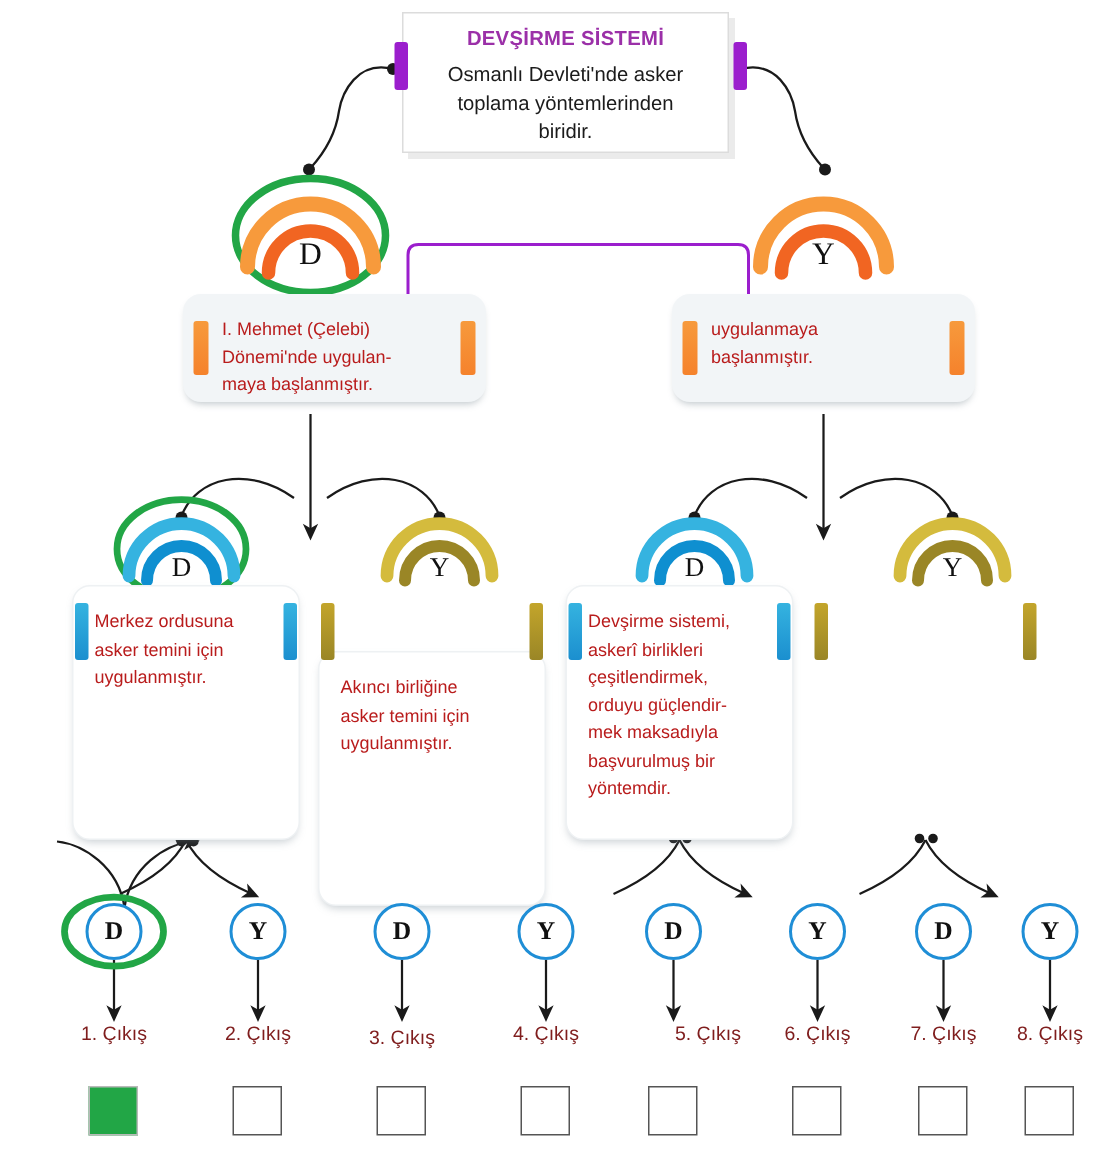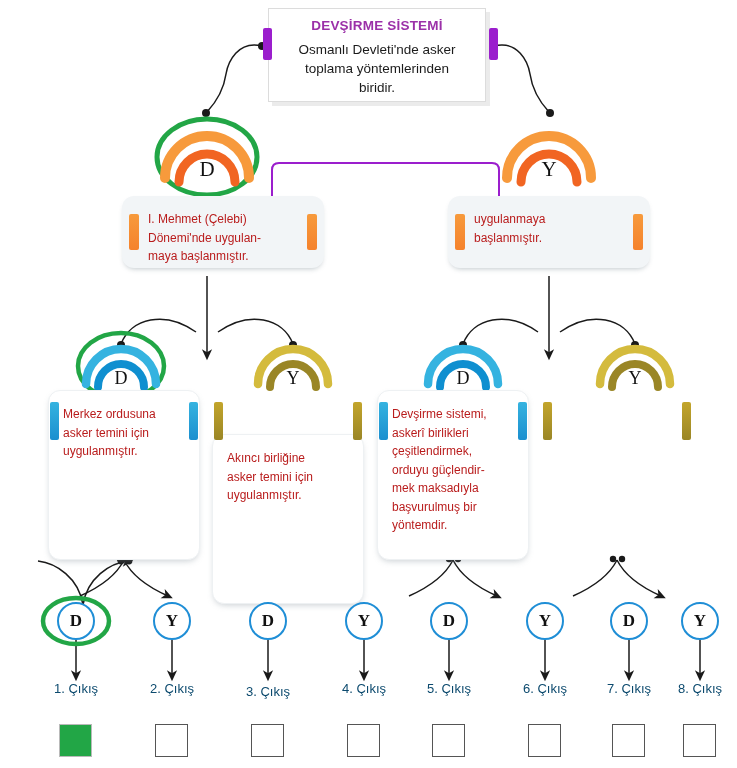--- a/index.html
+++ b/index.html
@@ -125,21 +125,21 @@
     color: #111111;
     font-family: "Liberation Serif", serif;
     font-weight: bold;
   }
   
   .outlabel {
     position: absolute;
     width: 90px;
     text-align: center;
     font-size: 13px;
-    color: #0c4a6e;
+    color: #7f1d1d;
   }
   .outbox {
     position: absolute;
     width: 33px;
     height: 33px;
     border: 1.6px solid #555555;
     background: #ffffff;
     box-sizing: border-box;
   }
   .outbox.filled {
@@ -366,21 +366,21 @@
     <span>D</span>
   </div>
   <div class="circ" style="left:681px;top:602px;">
     <span>Y</span>
   </div>
 
   <div class="outlabel" style="left:31px;top:681px;">1. Çıkış</div>
   <div class="outlabel" style="left:127px;top:681px;">2. Çıkış</div>
   <div class="outlabel" style="left:223px;top:684px;text-align:center;">3. Çıkış</div>
   <div class="outlabel" style="left:319px;top:681px;">4. Çıkış</div>
-  <div class="outlabel" style="left:404px;top:681px;">5. Çıkış</div>
+  <div class="outlabel" style="left:404px;top:681px;text-align:right;">5. Çıkış</div>
   <div class="outlabel" style="left:500px;top:681px;">6. Çıkış</div>
   <div class="outlabel" style="left:584px;top:681px;">7. Çıkış</div>
   <div class="outlabel" style="left:655px;top:681px;">8. Çıkış</div>
 
   <div class="outbox filled" style="left:59px;top:724px;"></div>
   <div class="outbox" style="left:155px;top:724px;"></div>
   <div class="outbox" style="left:251px;top:724px;"></div>
   <div class="outbox" style="left:347px;top:724px;"></div>
   <div class="outbox" style="left:432px;top:724px;"></div>
   <div class="outbox" style="left:528px;top:724px;"></div>

